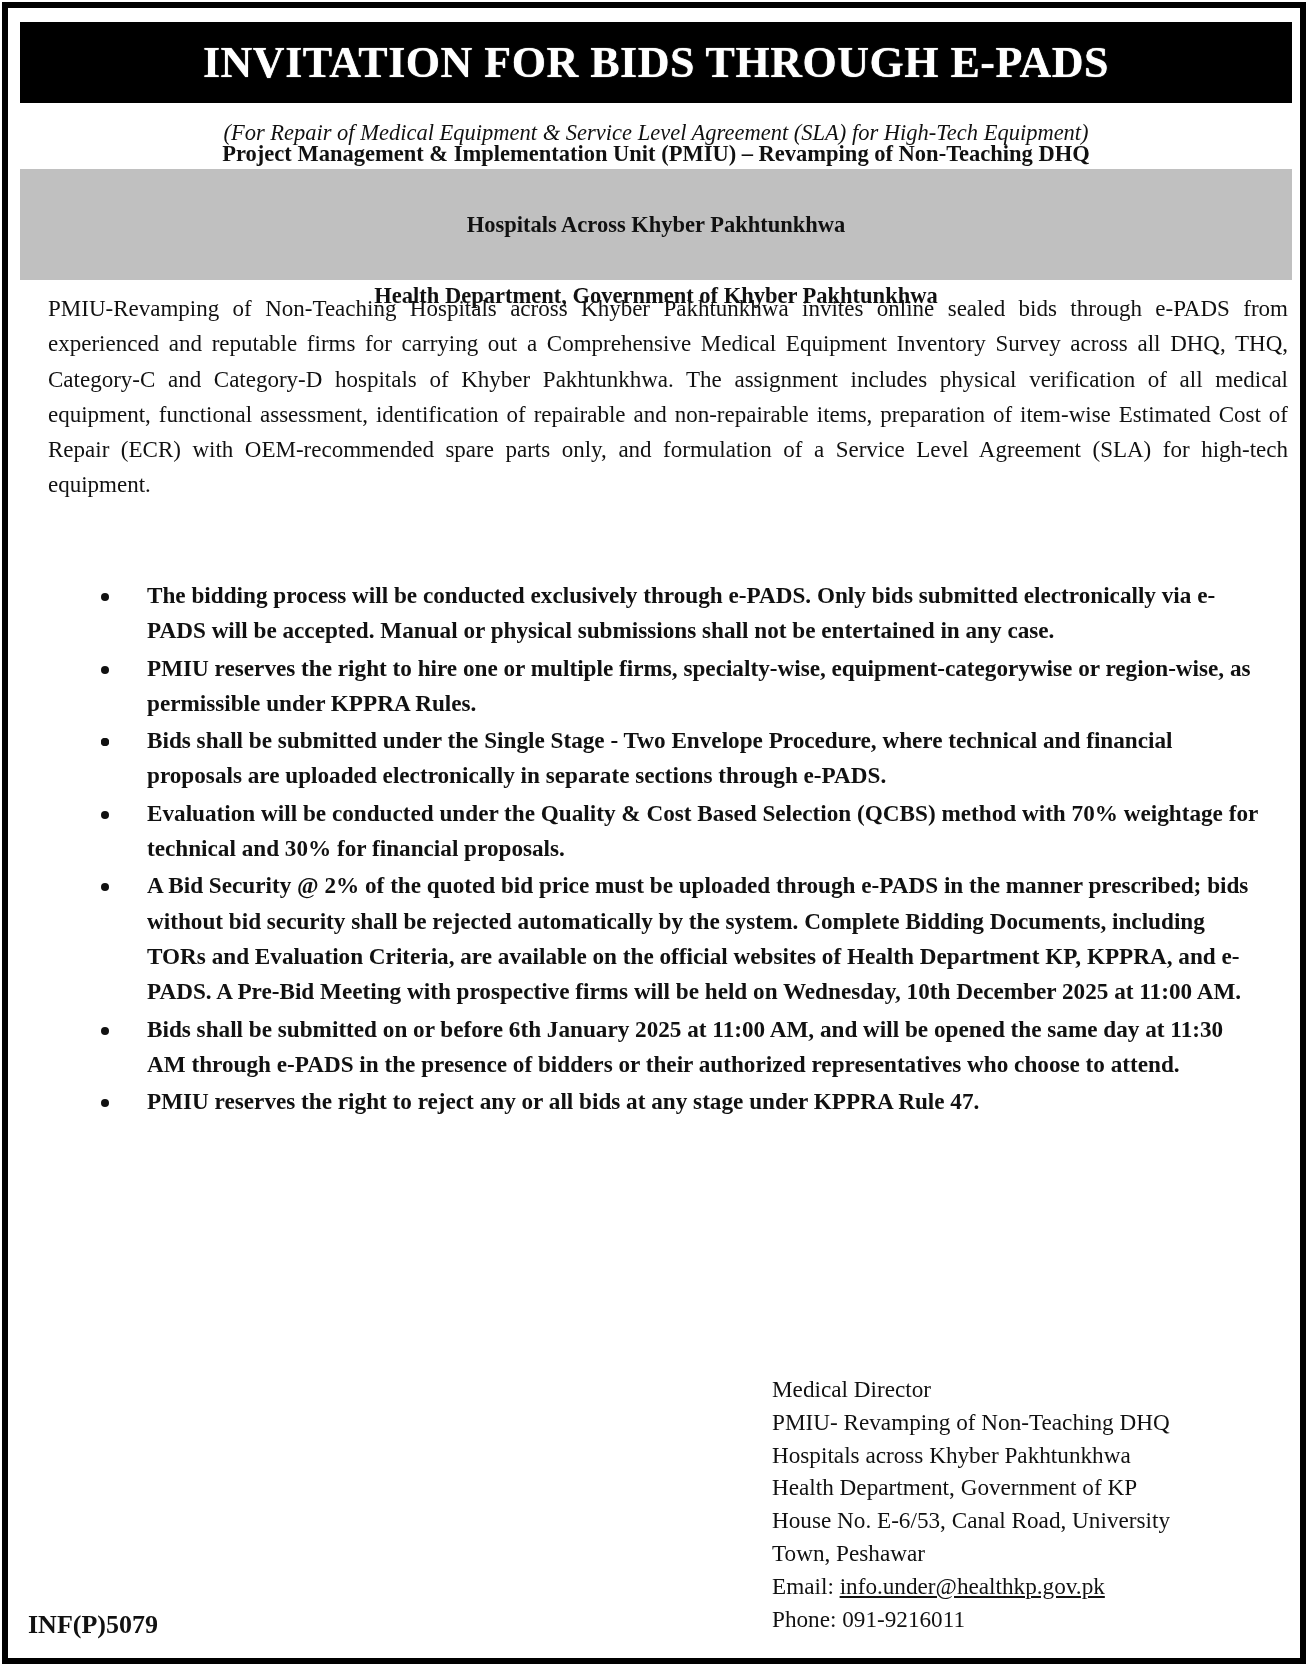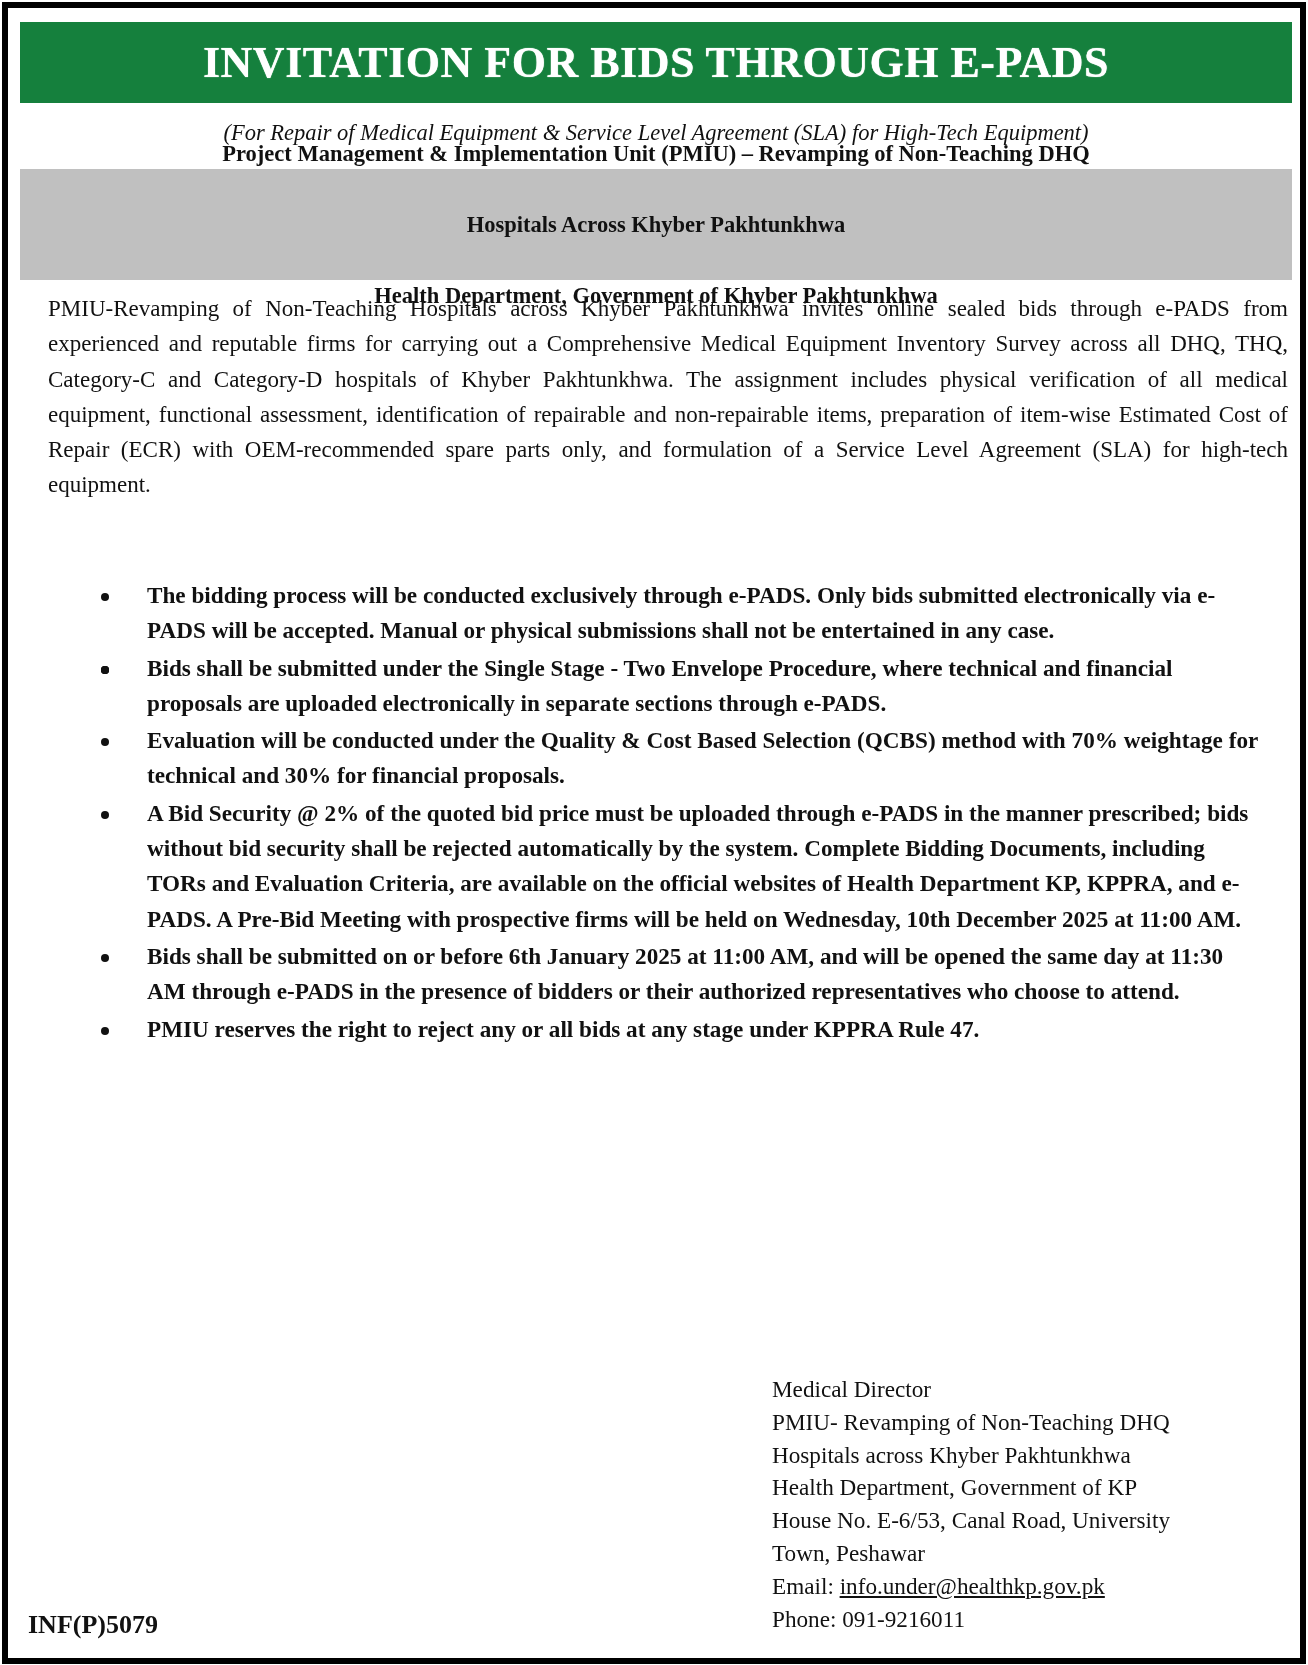--- a/index.html
+++ b/index.html
@@ -23,21 +23,21 @@
       height: 1650px;
       border: 6px solid #000000;
       background: #ffffff;
     }
     .title-bar {
       position: absolute;
       left: 12px;
       top: 14px;
       width: 1272px;
       height: 81px;
-      background: #15803d;
+      background: #000000;
       display: flex;
       align-items: center;
       justify-content: center;
     }
     .title-text {
       color: #ffffff;
       font-family: "Liberation Serif", "DejaVu Serif", serif;
       font-weight: bold;
       font-size: 44px;
       letter-spacing: 0.5px;
@@ -152,20 +152,21 @@
 
   <p class="intro">PMIU-Revamping of Non-Teaching Hospitals across Khyber Pakhtunkhwa invites online sealed bids through e-PADS from experienced and reputable firms for carrying out a Comprehensive Medical Equipment Inventory Survey across all DHQ, THQ, Category-C and Category-D hospitals of Khyber Pakhtunkhwa. The assignment includes physical verification of all medical equipment, functional assessment, identification of repairable and non-repairable items, preparation of item-wise Estimated Cost of Repair (ECR) with OEM-recommended spare parts only, and formulation of a Service Level Agreement (SLA) for high-tech equipment.</p>
 
   <ul class="bullets">
     <li>
       <span class="bullet-dot"></span>
       <span>The bidding process will be conducted exclusively through e-PADS. Only bids submitted electronically via e-PADS will be accepted. Manual or physical submissions shall not be entertained in any case.</span>
     </li>
     <li>
       <span class="bullet-dot"></span>
+      <span>PMIU reserves the right to hire one or multiple firms, specialty-wise, equipment-categorywise or region-wise, as permissible under KPPRA Rules.</span>
     </li>
     <li>
       <span class="bullet-dot"></span>
     </li>
     <li>
       <span class="bullet-dot"></span>
       <span>Bids shall be submitted under the Single Stage - Two Envelope Procedure, where technical and financial proposals are uploaded electronically in separate sections through e-PADS.</span>
     </li>
     <li>
       <span class="bullet-dot"></span>

